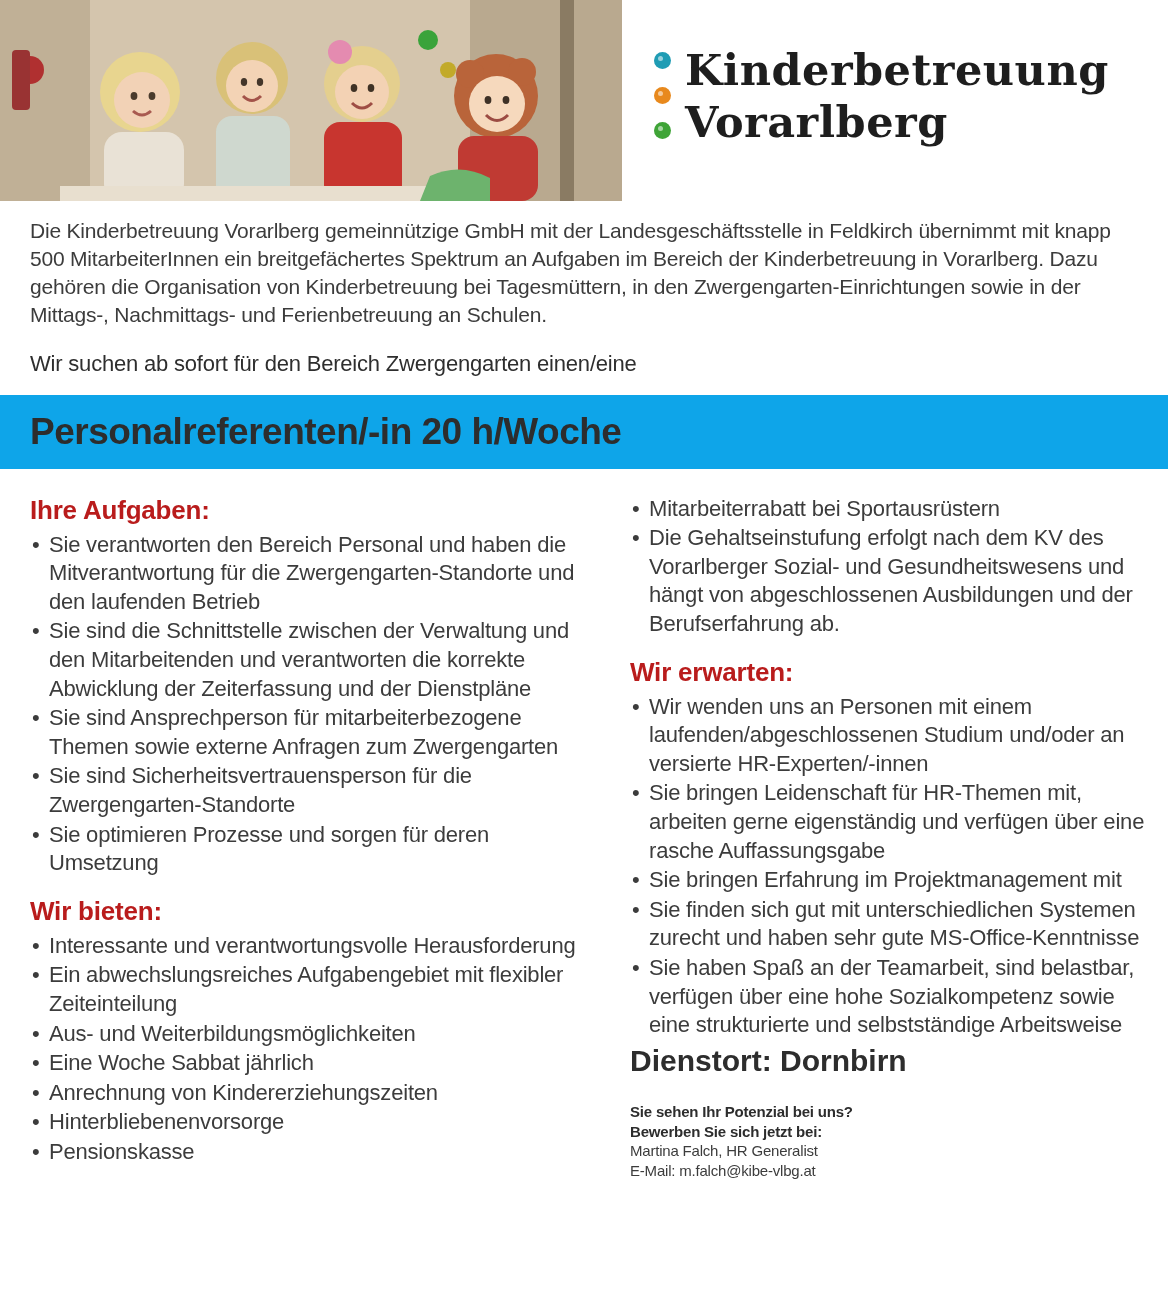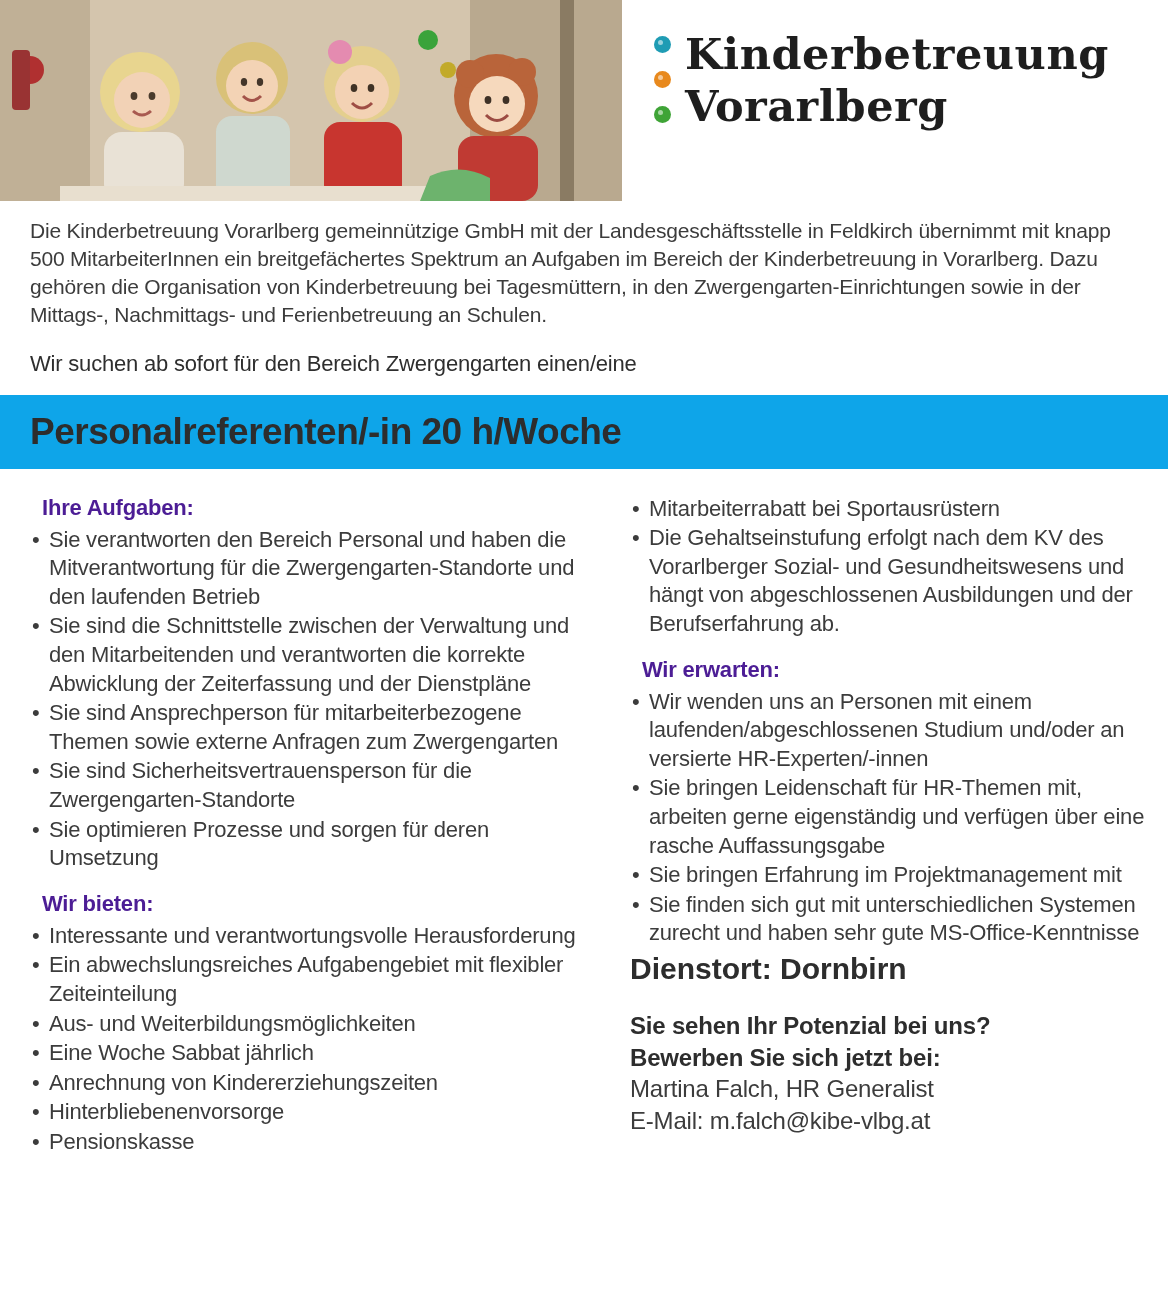--- a/index.html
+++ b/index.html
@@ -15,21 +15,21 @@
   
   .header { display:flex; width:100%; height:201px; }
   .photo {
     width:622px; height:201px; flex:0 0 622px;
     position:relative; overflow:hidden;
     background:linear-gradient(105deg,#cfc0a8 0%, #d9cab2 45%, #c7b79e 100%);
   }
   .photo svg { display:block; width:100%; height:100%; }
   .logo-area {
     flex:1; display:flex; align-items:flex-start; justify-content:flex-start;
-    padding:28px 0 0 32px;
+    padding:44px 0 0 32px;
   }
   .logo { display:flex; align-items:stretch; }
   .logo-dots { display:flex; flex-direction:column; justify-content:space-between; padding:8px 14px 10px 0; }
   .dot { width:17px; height:17px; border-radius:50%; position:relative; }
   .dot::after { content:""; position:absolute; left:4px; top:4px; width:5px; height:5px; border-radius:50%; background:rgba(255,255,255,.55); }
   .logo-text {
     font-family:"DejaVu Serif", serif;
     font-weight:700; font-size:43px; line-height:1.22; color:#1e1e1e;
     letter-spacing:0.5px;
   }
@@ -53,36 +53,36 @@
   .banner-title {
     font-size:37px; font-weight:bold; color:#2d2d2d; letter-spacing:-0.5px;
   }
 
   
   .columns { display:flex; padding:26px 18px 0 30px; gap:48px; }
   .col-left  { width:552px; flex:0 0 552px; }
   .col-right { flex:1; min-width:0; }
 
   h3.sec {
-    font-size:22px; font-weight:bold; color:#4c1d95;
-    margin:18px 0 5px 12px; letter-spacing:-0.2px;
+    font-size:26px; font-weight:bold; color:#b91c1c;
+    margin:18px 0 5px 0; letter-spacing:-0.2px;
   }
   h3.sec.first { margin-top:0; }
 
   ul.bullets { list-style:none; }
   ul.bullets li {
     position:relative; padding-left:19px;
     font-size:22px; line-height:1.3; letter-spacing:-0.2px;
     margin-bottom:1px;
   }
   ul.bullets li::before { content:"•"; position:absolute; left:2px; top:0; }
 
   .dienstort { margin-top:4px; font-size:30px; font-weight:bold; color:#2d2d2d; }
 
-  .contact { margin-top:24px; font-size:24px; line-height:1.32; letter-spacing:-0.2px; }
+  .contact { margin-top:24px; font-size:15px; line-height:1.32; letter-spacing:-0.2px; }
   .contact .b { font-weight:bold; color:#2d2d2d; display:block; }
   .contact .n { display:block; }
 </style>
 </head>
 <body>
 
 <div class="page">
 
   <div class="header">
     <div class="photo">
@@ -185,20 +185,21 @@
           <li>Mitarbeiterrabatt bei Sportausrüstern</li>
           <li>Die Gehaltseinstufung erfolgt nach dem KV des Vorarlberger Sozial- und Gesundheitswesens und hängt von abgeschlossenen Ausbildungen und der Berufserfahrung ab.</li>
         </ul>
 
       <h3 class="sec">Wir erwarten:</h3>
       <ul class="bullets">
           <li>Wir wenden uns an Personen mit einem laufenden/abgeschlossenen Studium und/oder an versierte HR-Experten/-innen</li>
           <li>Sie bringen Leidenschaft für HR-Themen mit, arbeiten gerne eigenständig und verfügen über eine rasche Auffassungsgabe</li>
           <li>Sie bringen Erfahrung im Projektmanagement mit</li>
           <li>Sie finden sich gut mit unterschiedlichen Systemen zurecht und haben sehr gute MS-Office-Kenntnisse</li>
+          <li>Sie haben Spaß an der Teamarbeit, sind belastbar, verfügen über eine hohe Sozialkompetenz sowie eine strukturierte und selbstständige Arbeitsweise</li>
         </ul>
 
       <p class="dienstort">Dienstort: Dornbirn</p>
 
       <div class="contact">
         <span class="b">Sie sehen Ihr Potenzial bei uns?</span>
         <span class="b">Bewerben Sie sich jetzt bei:</span>
         <span class="n">Martina Falch, HR Generalist</span>
         <span class="n">E-Mail: m.falch@kibe-vlbg.at</span>
       </div>

